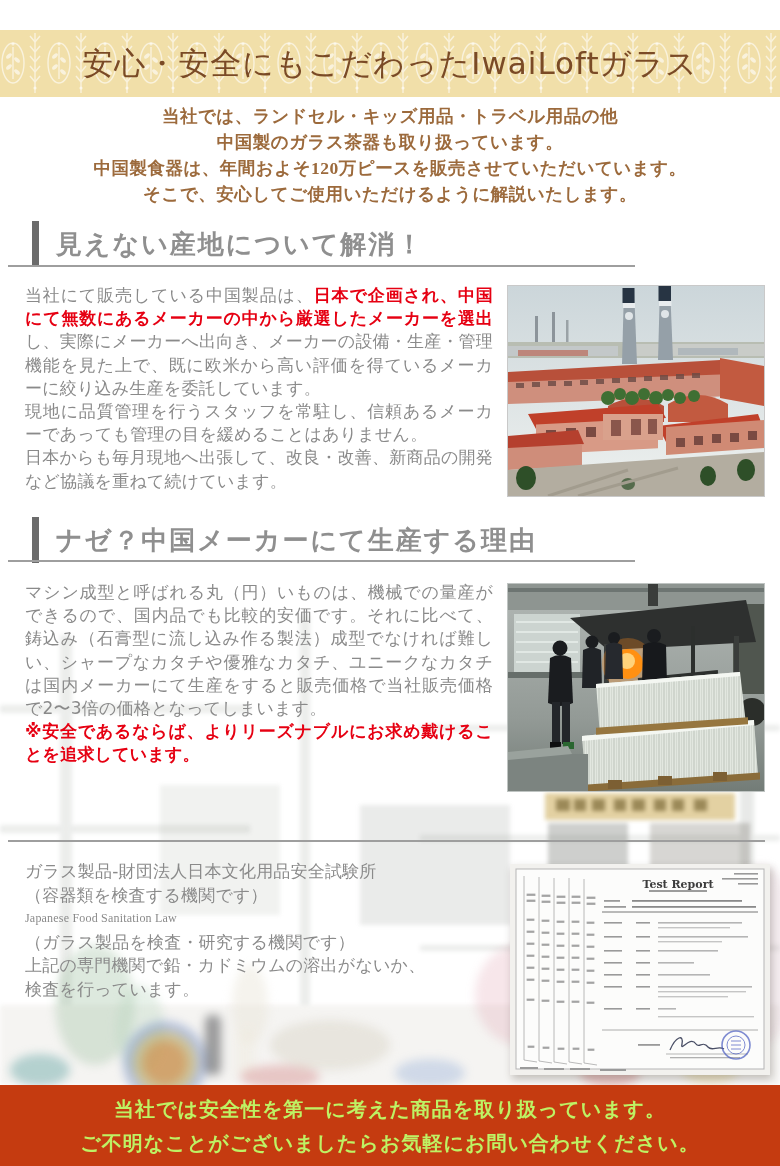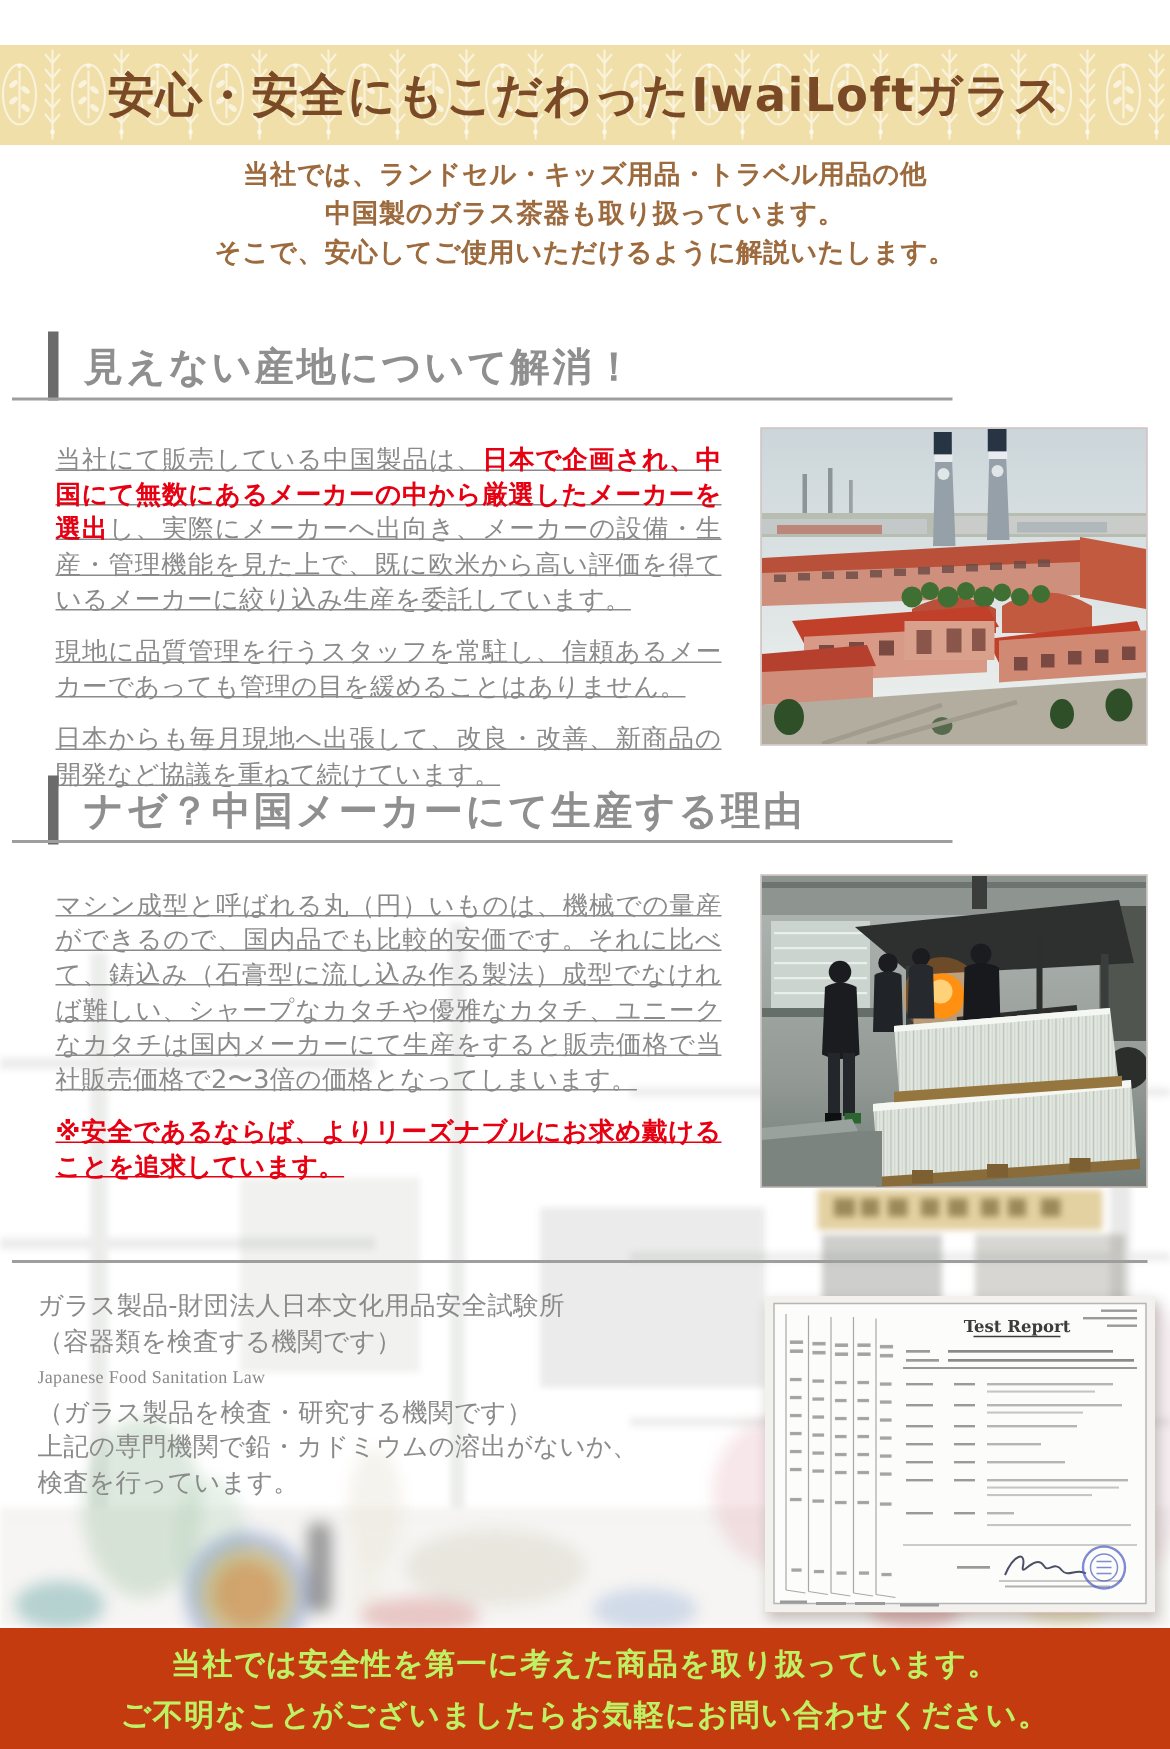--- a/index.html
+++ b/index.html
@@ -7,37 +7,37 @@
     position:relative; width:780px; height:1166px; margin:0 auto;
     background:#ffffff; overflow:hidden;
     font-family:"DejaVu Sans","Liberation Sans",sans-serif;
   }
   
   .banner{position:absolute;top:30px;left:0;width:780px;height:67px;overflow:hidden;}
   .banner svg.banner-bg{position:absolute;top:0;left:0;display:block;}
   .banner-title{
     position:absolute;top:0;left:0;width:780px;height:68px;
     display:flex;align-items:center;justify-content:center;
-    font-size:31px;font-weight:700;color:#7a4a26;letter-spacing:1px;white-space:nowrap;
+    font-size:31px;font-weight:400;color:#7a4a26;letter-spacing:1px;white-space:nowrap;
   }
   
   .intro{position:absolute;top:103px;left:0;width:780px;text-align:center;
     color:#9c6a3c;font-size:17.5px;font-weight:700;line-height:26px;letter-spacing:.5px;font-family:Liberation Serif, serif;}
   
   .ghost{position:absolute;top:575px;left:0;width:780px;height:510px;pointer-events:none;}
   .blur1{filter:blur(2px);} .blur2{filter:blur(5px);}
   
   .sec-head{position:absolute;left:8px;display:flex;align-items:center;height:46px;z-index:3;padding-left:24px;}
   .sec-bar{width:7px;height:46px;background:#6b6b6b;margin-right:17px;flex:0 0 auto;}
   .sec-head h2{margin:0;font-size:26px;font-weight:600;color:#8f8f8f;letter-spacing:2px;white-space:nowrap;}
   .sec-rule{position:absolute;left:8px;height:2px;background:#9e9e9e;z-index:3;}
   
   .body-col{position:absolute;left:25px;width:468px;color:#8a8a8a;
     font-size:17px;line-height:23.2px;letter-spacing:.2px;text-align:justify;z-index:3;}
-  .body-col p{margin:12px;text-decoration:underline;}
+  .body-col p{margin:0;}
   .red{color:#e60012;font-weight:700;}
   .mono{font-family:Liberation Serif, serif;font-size:12px;}
   
   .photo{position:absolute;z-index:3;background:#fca5a5;}
   .photo svg{display:block;}
   .ph1{left:507px;top:285px;width:256px;height:210px;border:1px solid #c9c9c9;}
   .ph2{left:507px;top:583px;width:256px;height:207px;border:1px solid #bfc4c2;}
   .report{left:510px;top:864px;width:260px;height:211px;box-shadow:2px 4px 8px rgba(60,50,40,.28);}
   
   .footer{position:absolute;top:1085px;left:0;width:780px;height:81px;background:#c53b10;z-index:4;
@@ -122,20 +122,21 @@
         </pattern>
       </defs>
       <rect width="780" height="67" fill="url(#leafpat)"></rect>
     </svg>
     <div class="banner-title">安心・安全にもこだわったIwaiLoftガラス</div>
   </div>
 
   <div class="intro">
     <div>当社では、ランドセル・キッズ用品・トラベル用品の他</div>
     <div>中国製のガラス茶器も取り扱っています。</div>
+    <div>中国製食器は、年間およそ120万ピースを販売させていただいています。</div>
     <div>そこで、安心してご使用いただけるように解説いたします。</div>
   </div>
 
   <div class="sec-head" style="top:221px">
     <div class="sec-bar"></div>
     <h2>見えない産地について解消！</h2>
   </div>
   <div class="sec-rule" style="top:265px;width:627px"></div>
 
   <div class="body-col" style="top:284px">

